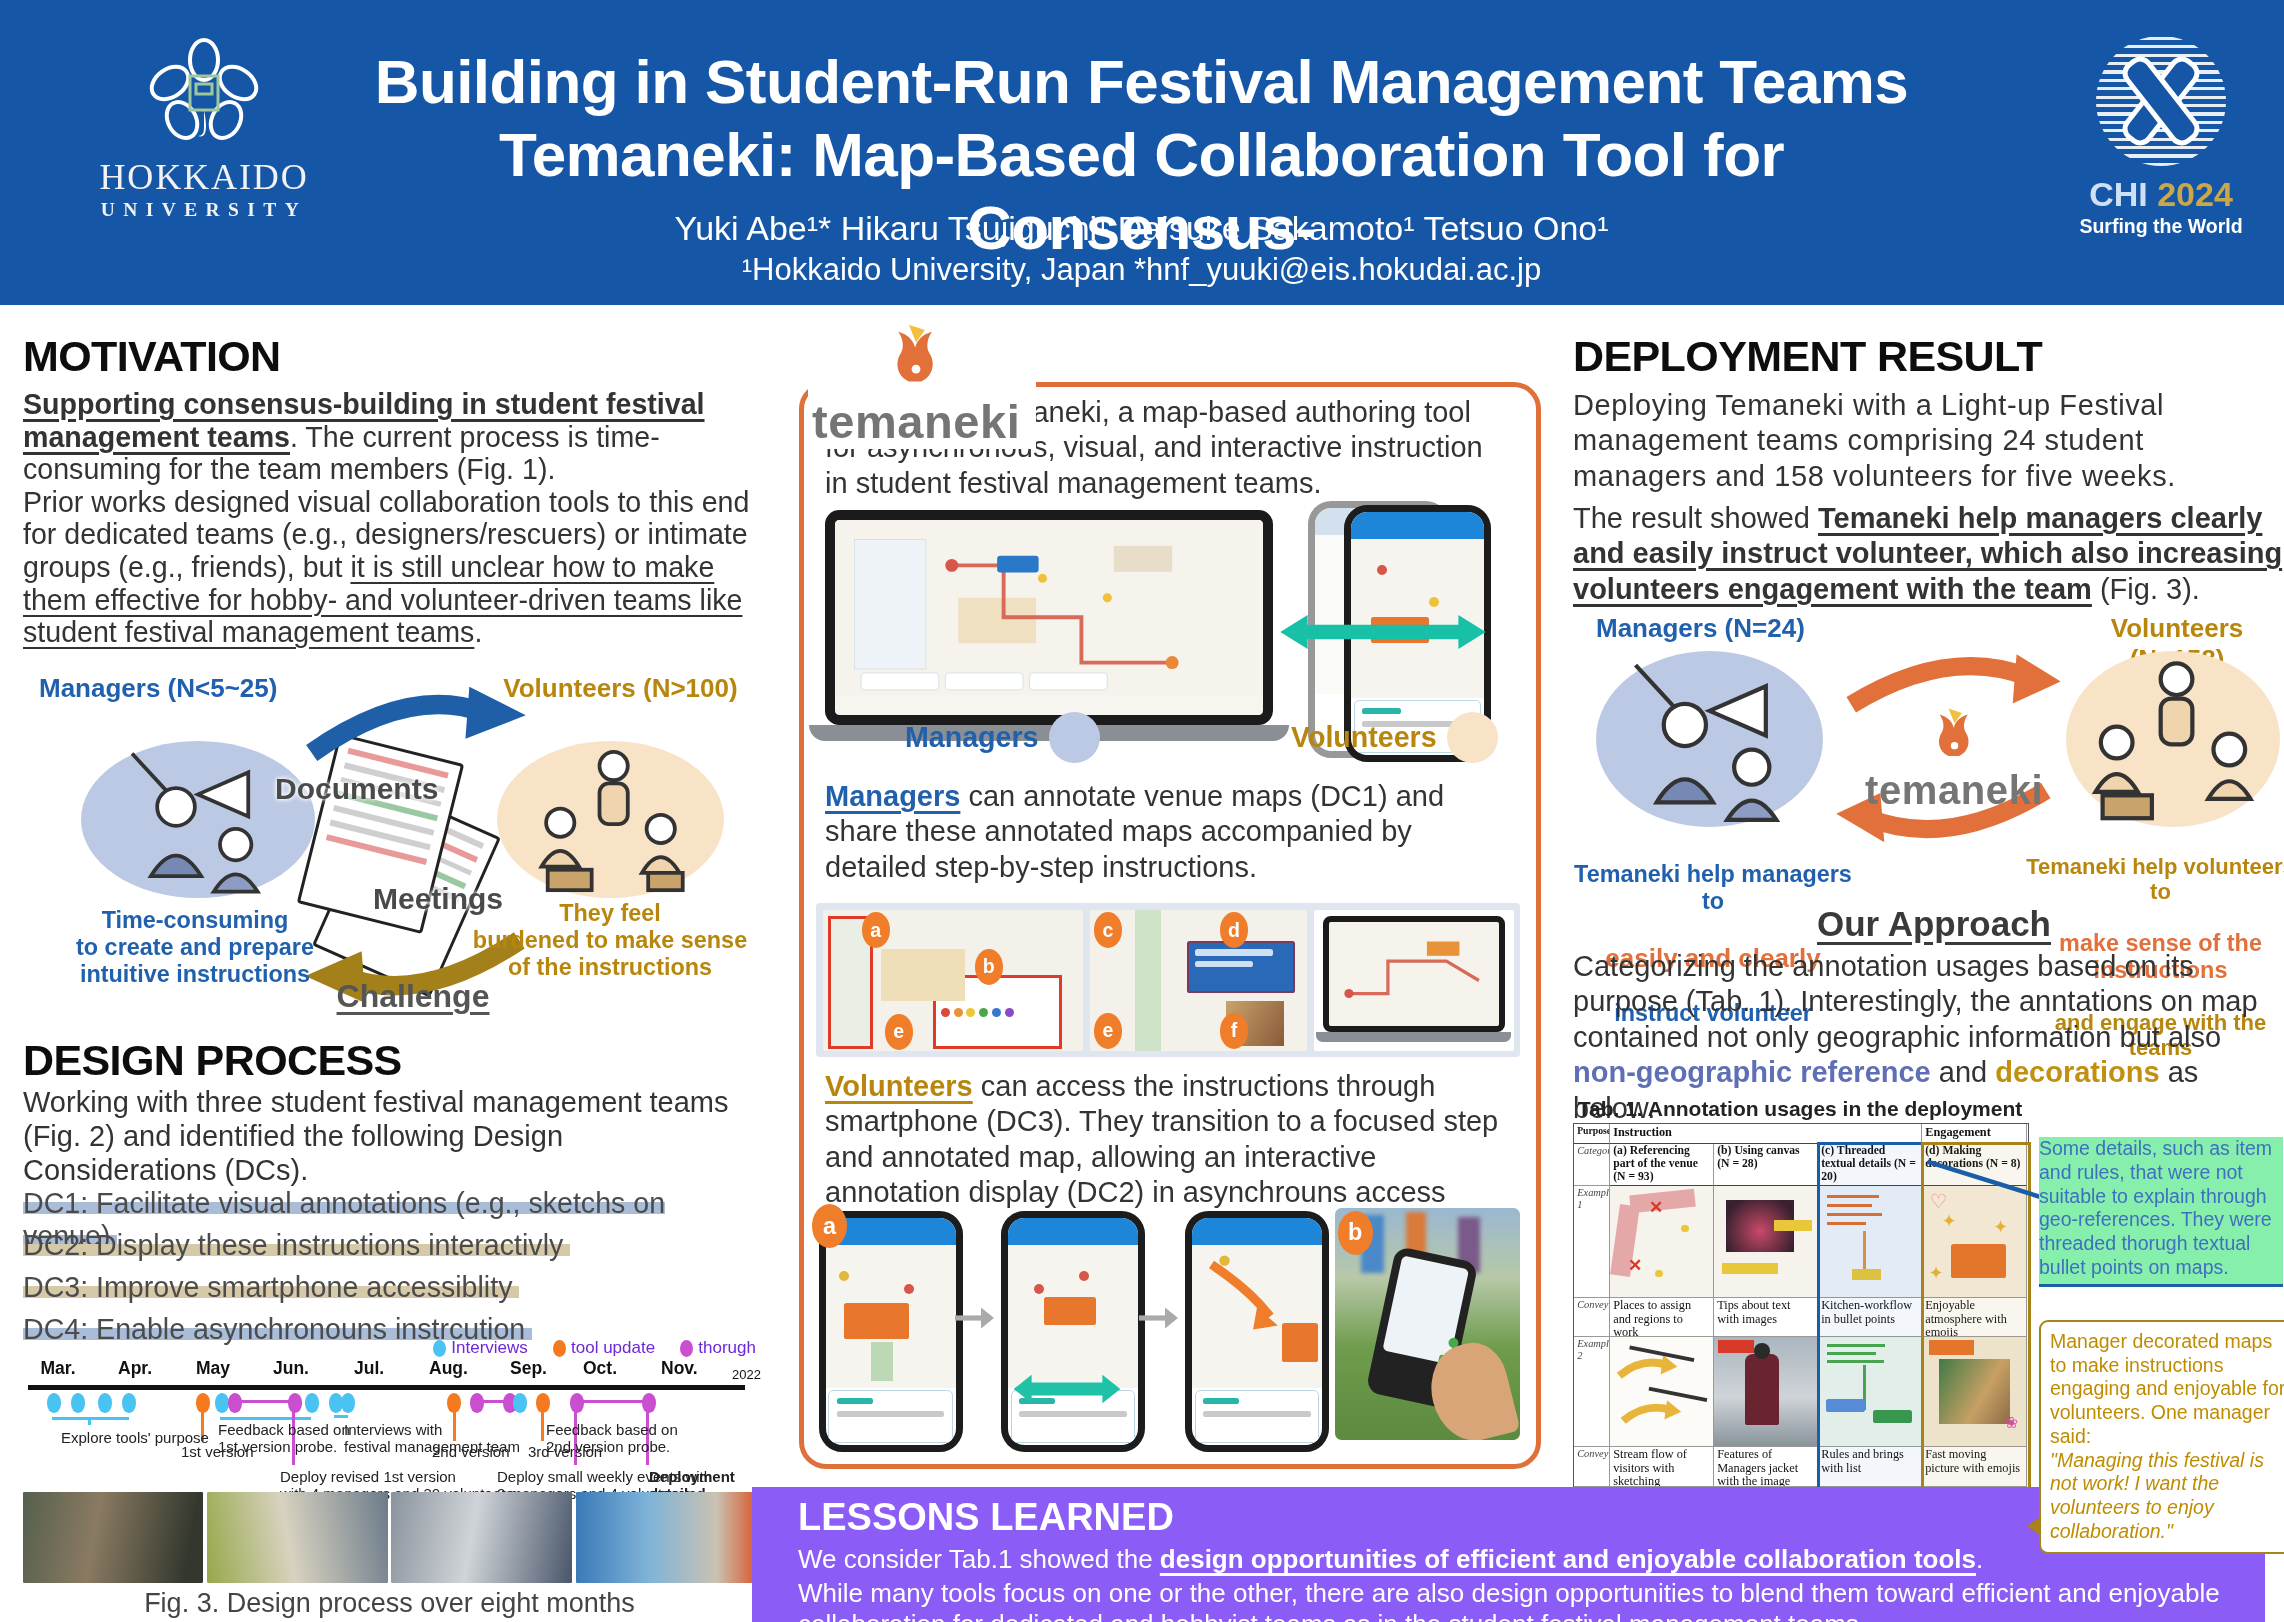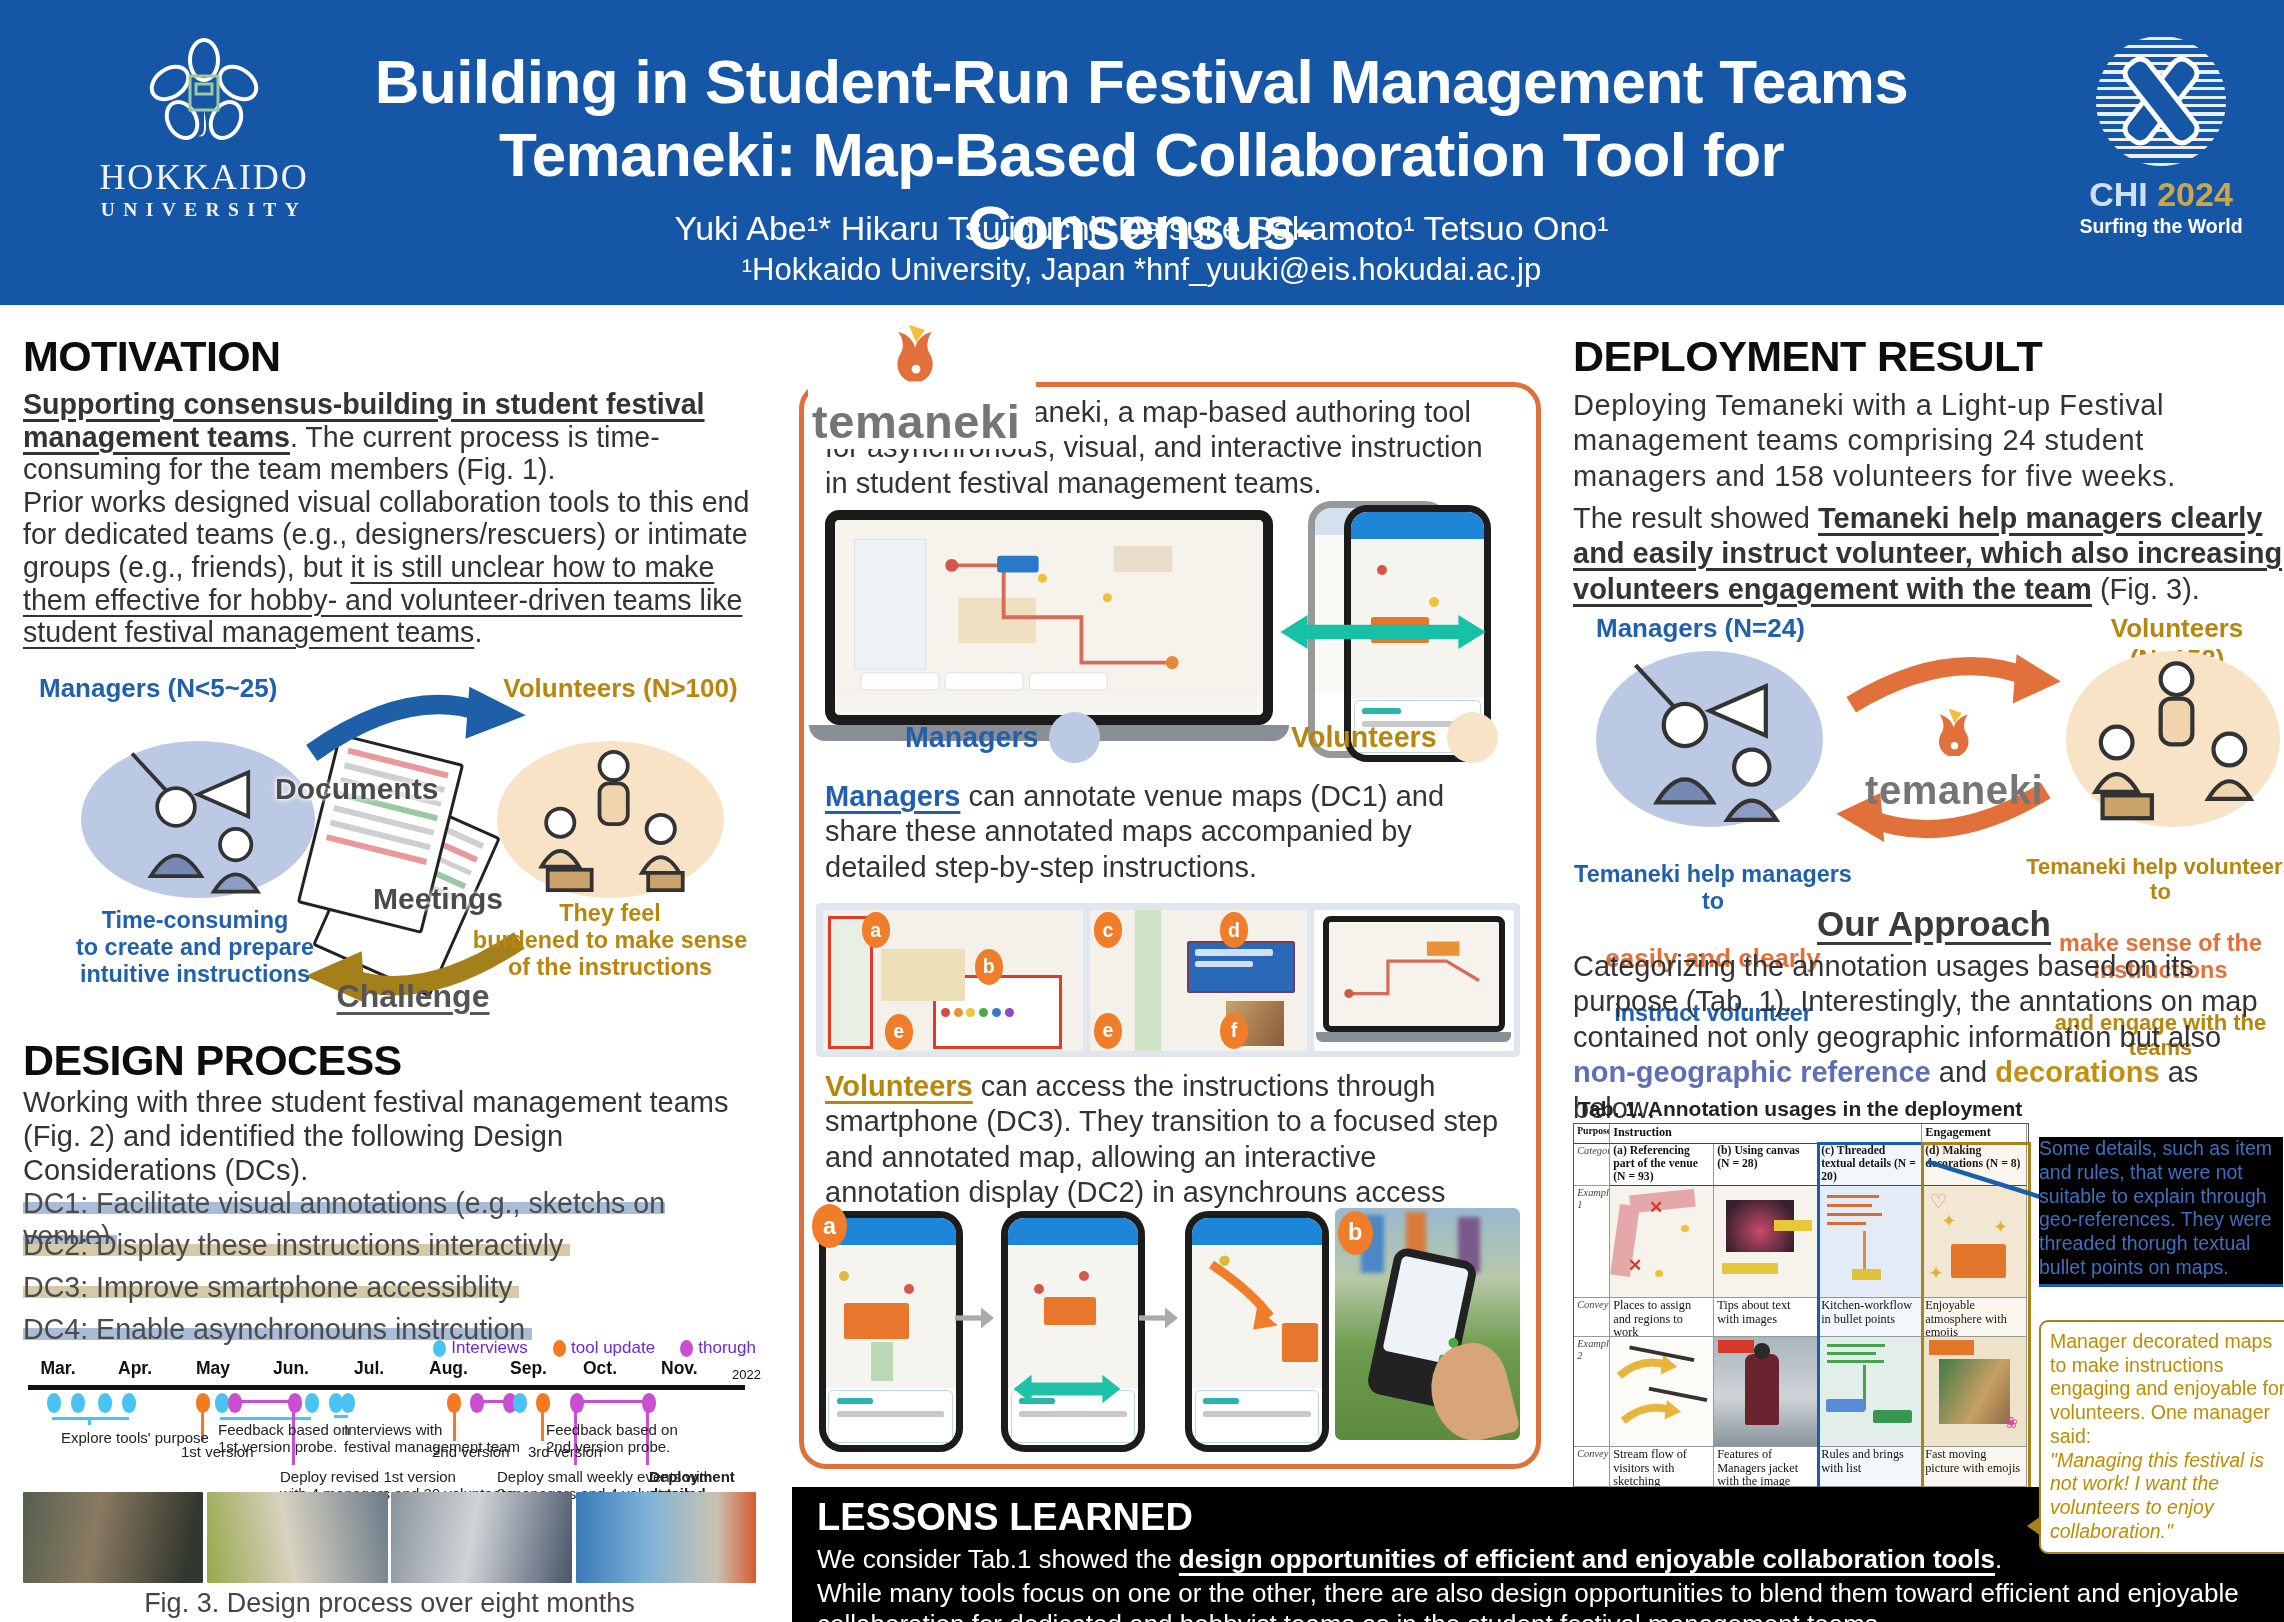--- a/index.html
+++ b/index.html
@@ -87,21 +87,21 @@
        border:1.9px solid #555;font-family:"Liberation Serif",serif;font-size:12.3px;line-height:1.1;color:#111;}
   .tbl > div{border-right:0.6px solid #999;border-bottom:0.6px solid #999;padding:1.9px 3.2px;overflow:hidden;}
   .tbl .hd{font-weight:bold;border-bottom:1.3px solid #444;}
   .rowlab{font-style:italic;font-size:10.4px;color:#444;}
   .mm{position:relative;width:100%;height:100%;background:#f6f3ec;overflow:hidden;}
   .colbox{position:absolute;pointer-events:none;}
   .note{font-size:19.5px;line-height:1.22;}
   .sparkle{color:#E8B53A;font-size:18px;position:absolute;}
 
   
-  .band{position:absolute;left:792px;top:1487px;width:1492px;height:135px;background:#000000;color:#fff;}
+  .band{position:absolute;left:752px;top:1487px;width:1492px;height:135px;background:#8b5cf6;color:#fff;padding-left:21px;}
   .band h2{margin:0;font-size:38px;font-weight:bold;}
   .band .t{font-size:26px;line-height:1.2;}
 </style>
 </head>
 <body>
 
 <div class="poster">
 
   <div class="hdr">
     <div class="hok">
@@ -665,21 +665,21 @@
     <div>Fast moving picture with emojis</div>
   </div>
 
   <div class="colbox" style="left:1817px;top:1142px;width:101px;height:343px;border:3.2px solid #1B5EA8;background:rgba(27,94,168,0.05);"></div>
   <div class="colbox" style="left:1921px;top:1142px;width:104px;height:343px;border:3.2px solid #A8821A;background:rgba(168,130,26,0.07);"></div>
 
   <svg class="abs" style="left:1921px;top:1155px;z-index:1;" width="363" height="130" viewBox="0 0 560 200">
     <line x1="10" y1="10" x2="555" y2="180" stroke="#1B5EA8" stroke-width="7"></line>
   </svg>
 
-  <div class="abs note" style="left:2039px;top:1137px;width:244px;color:#3F6FC0;border-bottom:3.2px solid #1B5EA8;padding-bottom:3.9px;background:#000000;z-index:2;">Some details, such as item and rules, that were not suitable to explain through geo-references. They were threaded thorugh textual bullet points on maps.</div>
+  <div class="abs note" style="left:2039px;top:1137px;width:244px;color:#3F6FC0;border-bottom:3.2px solid #1B5EA8;padding-bottom:3.9px;background:#86efac;z-index:2;">Some details, such as item and rules, that were not suitable to explain through geo-references. They were threaded thorugh textual bullet points on maps.</div>
 
   <div class="abs note" style="left:2039px;top:1320px;width:240px;color:#BF8C00;border:2.6px solid #A8821A;border-radius:9px;padding:7.8px 9px;z-index:2;background:#fff;">
     <div>Manager decorated maps to make instructions engaging and enjoyable for volunteers. One manager said:</div>
     <div style="font-style:italic;">"Managing this festival is not work! I want the volunteers to enjoy collaboration."</div>
     <div class="abs" style="left:-14.3px;bottom:15.6px;width:0;height:0;border-top:10.4px solid transparent;border-bottom:10.4px solid transparent;border-right:14.3px solid #A8821A;"></div>
   </div>
 
   <div class="band">
     <div style="padding:9px 0 0 25px;">
       <h2>LESSONS LEARNED</h2>

